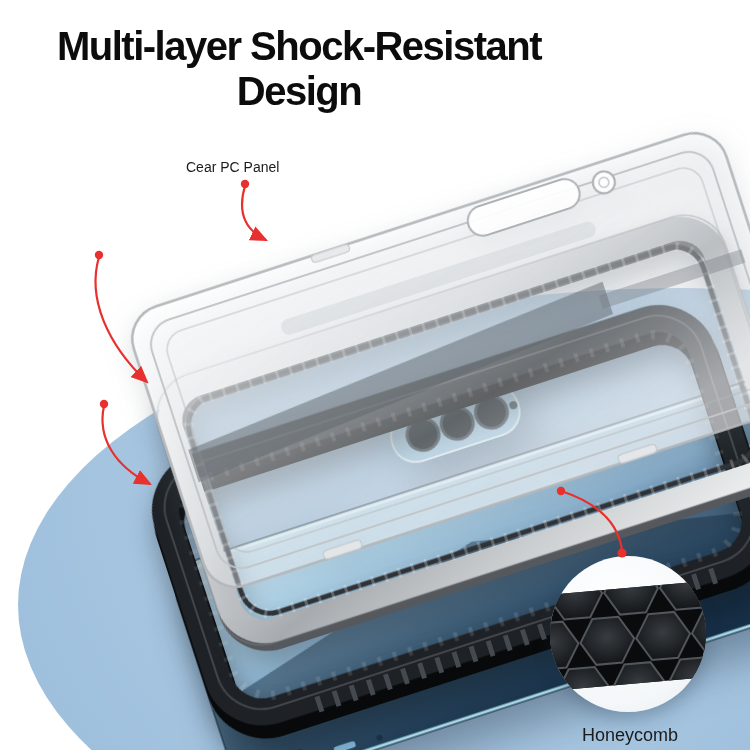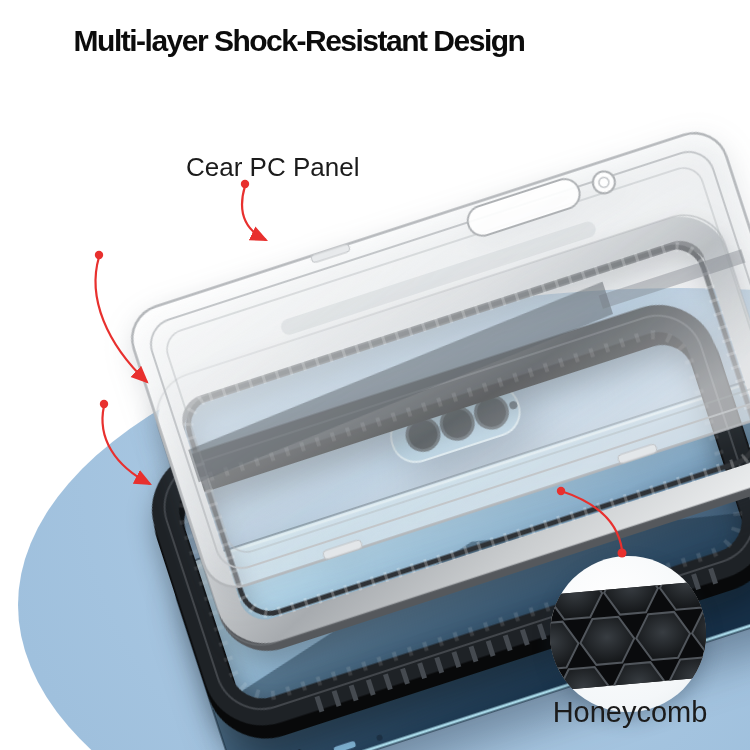--- a/index.html
+++ b/index.html
@@ -1,21 +1,21 @@
 <!DOCTYPE html>
 <html style="--accent-red: #e8302e; --title-black: #0c0c0c; --label-black: #1b1b1b; --circle-blue: #9fc0dd; --phone-blue: #9dc3dd; --frame-silver: #c9ccce; --bumper-black: #1d2125;"><head>
 <meta charset="utf-8">
 <style>
   html,body{margin:0;padding:0;overflow:hidden;background:#fff;}
   #canvas{position:relative;width:750px;height:750px;overflow:hidden;background:#fff;
           font-family:"Liberation Sans",sans-serif;}
 
   
   .title{position:absolute;top:24px;left:0;width:598px;text-align:center;
-         font-size:30px;font-weight:800;letter-spacing:-1.5px;color:var(--title-black,#0c0c0c);}
+         font-size:40px;font-weight:800;letter-spacing:-1.5px;color:var(--title-black,#0c0c0c);}
 
   
   .bg-ellipse{position:absolute;left:18px;top:288px;width:1324px;height:634px;border-radius:50%;
               background:radial-gradient(circle at 32% 28%, #b2cee6 0%, #9fc0dd 45%, #8fb2d3 80%);}
 
   
   .layer{position:absolute;transform:rotate(-18deg);}
   .phone-svg {left:185px;top:457px;filter:drop-shadow(10px 24px 22px rgba(20,36,54,.38));}
   .bumper-svg{left:167px;top:375px;filter:drop-shadow(0 14px 14px rgba(10,16,22,.42));}
   .frame-svg {left:173px;top:287px;filter:drop-shadow(0 12px 13px rgba(40,48,58,.33));}
@@ -27,25 +27,25 @@
                box-shadow:0 8px 18px rgba(28,48,68,.25);}
   .honey-band{position:absolute;left:-12px;top:32px;width:180px;height:96px;background:#0a0b0d;
               transform:rotate(-5deg);}
 
   
   .leader-overlay{position:absolute;left:0;top:0;width:750px;height:750px;pointer-events:none;}
   .leader{fill:none;stroke:var(--accent-red,#e8302e);stroke-width:2.2px;}
   .leader-dot{fill:var(--accent-red,#e8302e);}
 
   
-  .callout{position:absolute;color:var(--label-black,#1b1b1b);font-size:26px;line-height:27px;text-align:right;}
+  .callout{position:absolute;color:var(--label-black,#1b1b1b);font-size:14px;line-height:27px;text-align:right;}
   .lbl-panel{left:186px;top:154px;}
   .lbl-alu{left:15px;top:226px;}
   .lbl-tpu{left:28px;top:367px;}
-  .lbl-honey{left:540px;top:699px;width:180px;text-align:center;font-size:29px;line-height:26px;}
+  .lbl-honey{left:540px;top:722px;width:180px;text-align:center;font-size:18px;line-height:26px;}
 </style>
 </head>
 <body>
 
 <div id="canvas">
 
   <div class="bg-ellipse"></div>
 
   <svg class="layer phone-svg" width="680" height="240" viewBox="0 0 680 240" style="overflow:visible">
     <defs>

